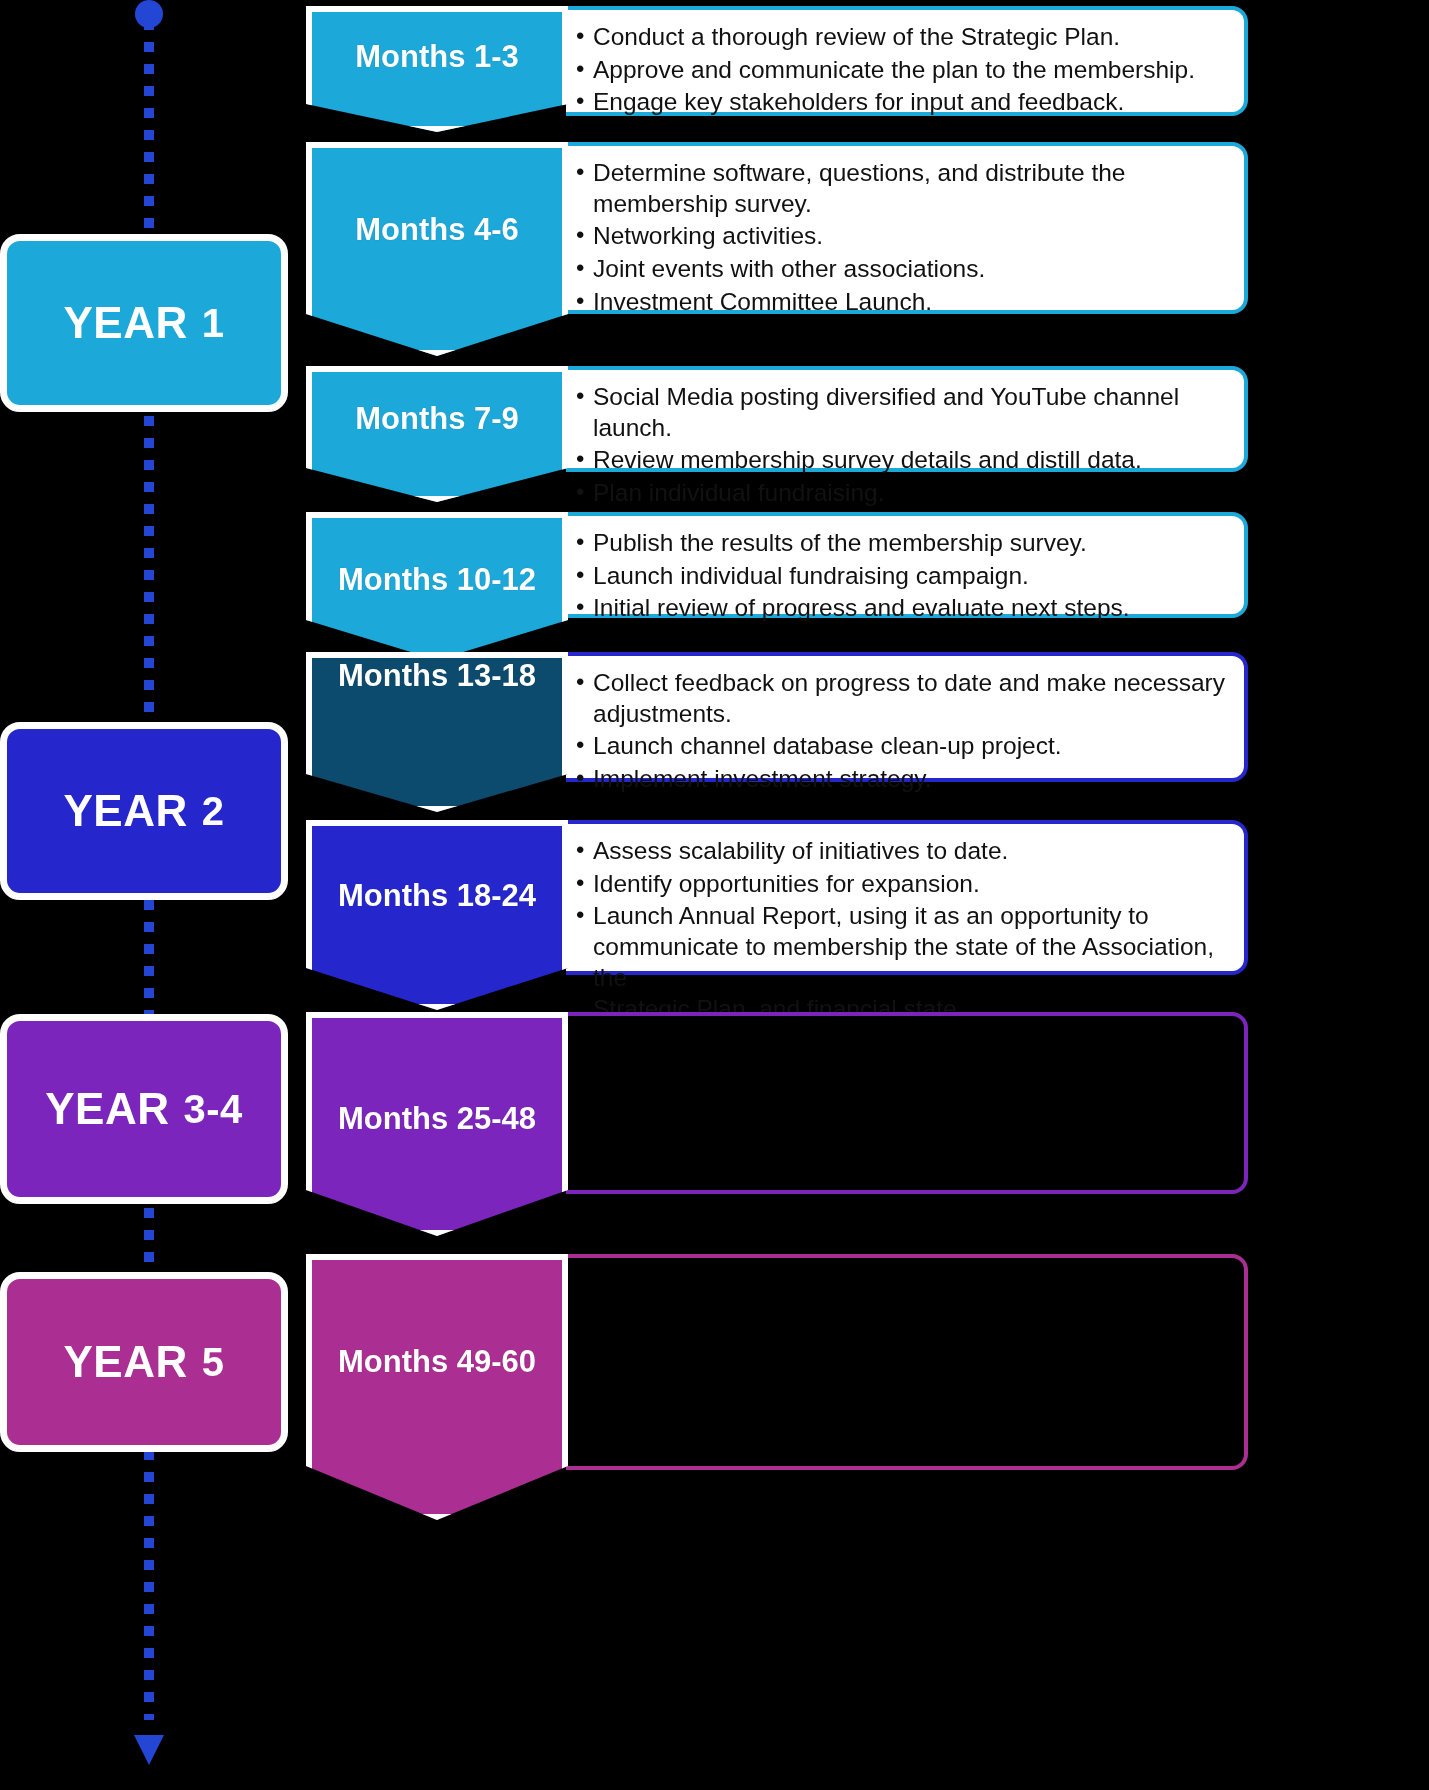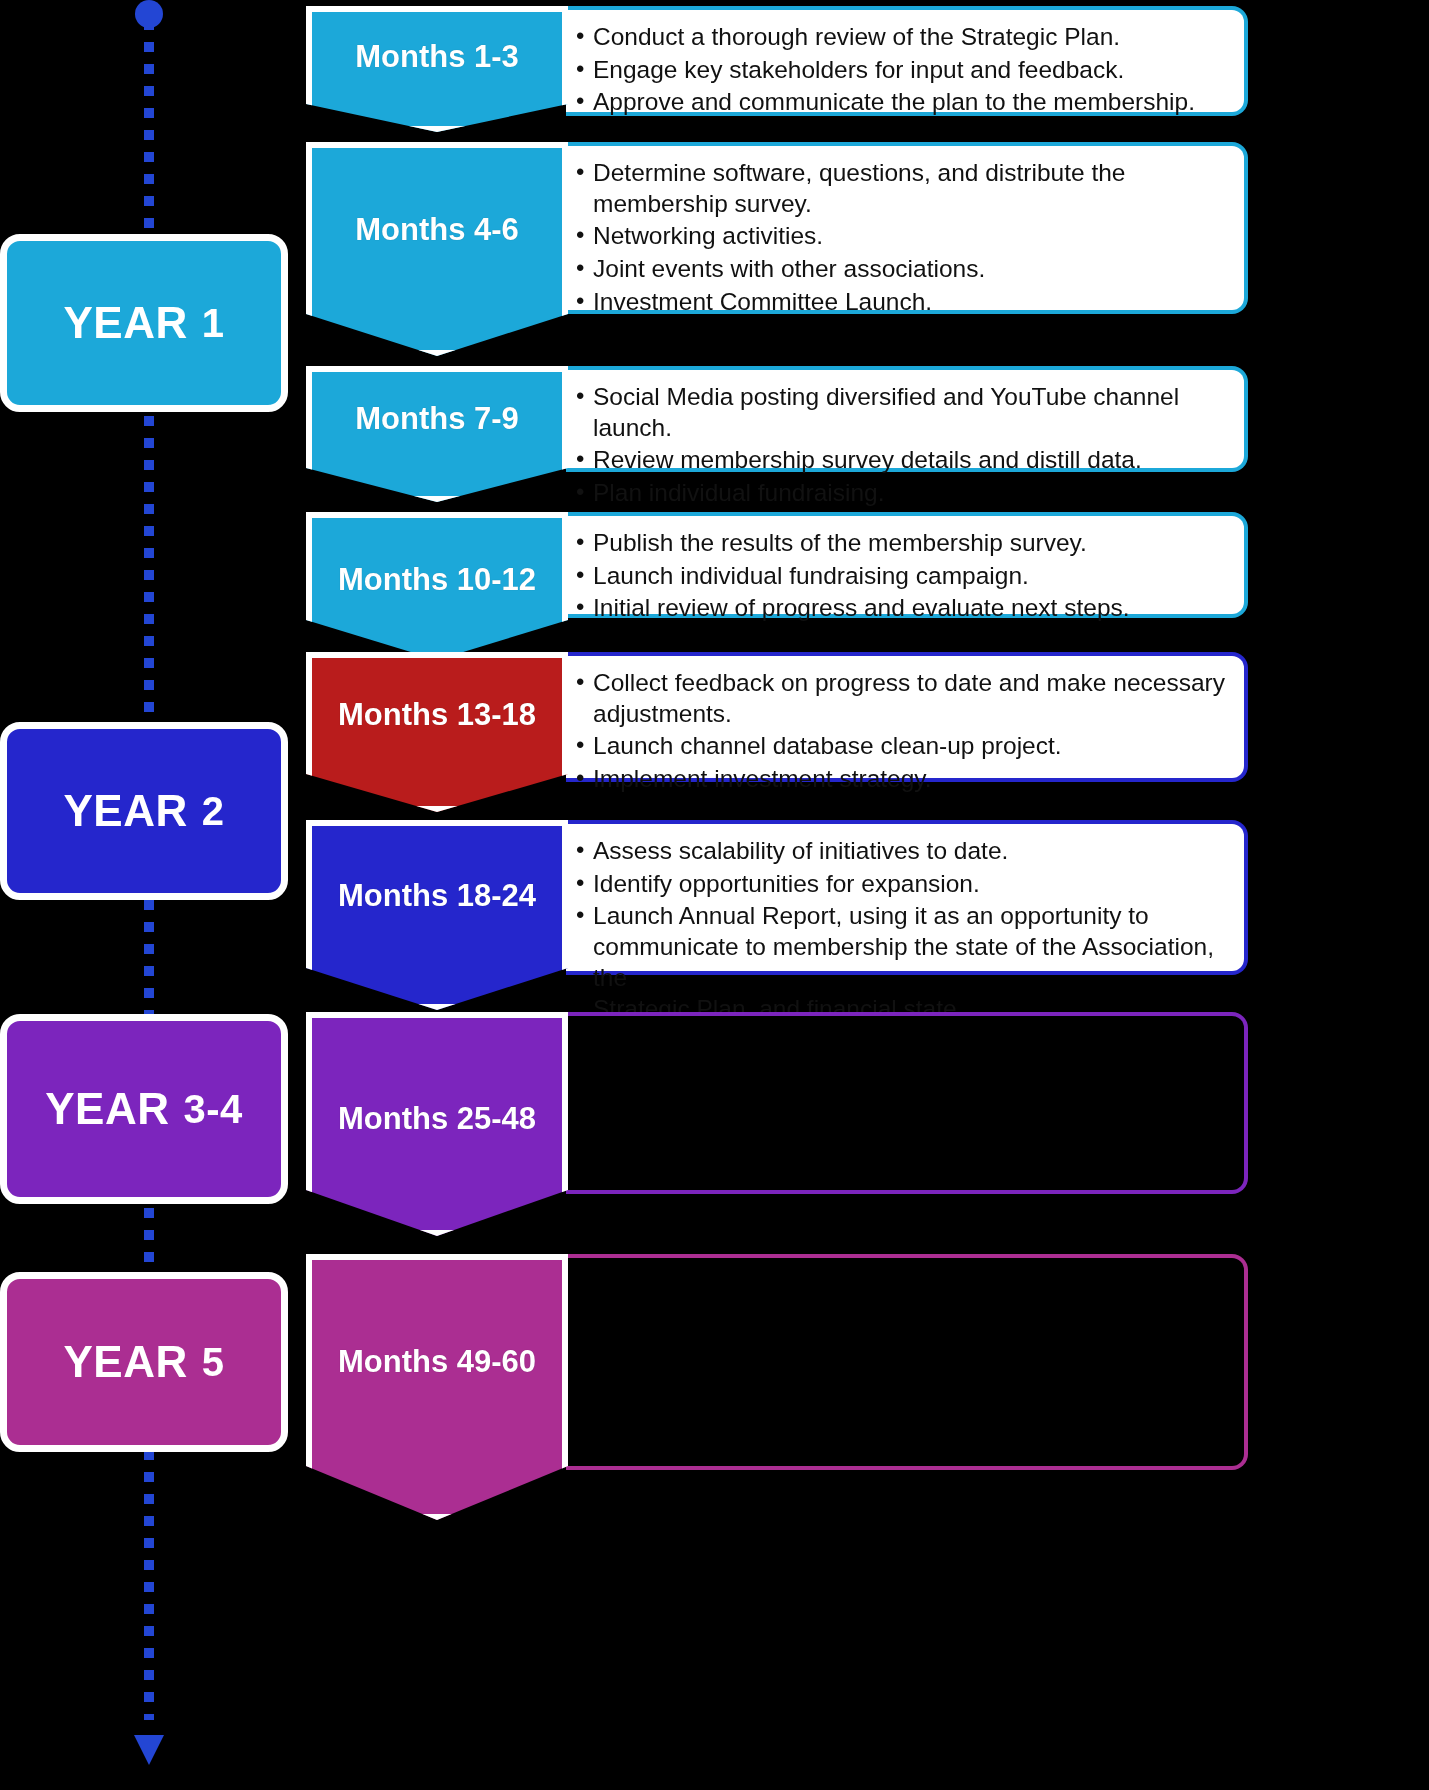--- a/index.html
+++ b/index.html
@@ -105,22 +105,22 @@
       <div class="year-pill" style="top: 1272px; height: 180px; background: rgb(171, 46, 146);">
         <span>YEAR</span>
         <span class="yr-num">5</span>
       </div>
     </div>
   <div id="rows-layer">
       <div class="row" style="top: 6px; width: 960px; height: 126px;">
         <div class="card" style="height: 110px; border-color: rgb(28, 168, 217);">
           <ul class="bullets">
             <li>Conduct a thorough review of the Strategic Plan.</li>
+            <li>Approve and communicate the plan to the membership.</li>
             <li>Engage key stakeholders for input and feedback.</li>
-            <li>Approve and communicate the plan to the membership.</li>
           </ul>
         </div>
         <div class="tab" style="height: 126px; background: rgb(28, 168, 217); clip-path: polygon(0% 0%, 100% 0%, 100% 77.7778%, 50% 100%, 0% 77.7778%); align-items: flex-start; padding-top: 27px;">
           <span>Months 1-3</span>
         </div>
       </div>
       <div class="row" style="top: 142px; width: 960px; height: 214px;">
         <div class="card" style="height: 172px; border-color: rgb(28, 168, 217);">
           <ul class="bullets">
             <li>Determine software, questions, and distribute the
@@ -160,21 +160,21 @@
       </div>
       <div class="row" style="top: 652px; width: 960px; height: 160px;">
         <div class="card" style="height: 130px; border-color: rgb(37, 38, 204);">
           <ul class="bullets">
             <li>Collect feedback on progress to date and make necessary
  adjustments.</li>
             <li>Launch channel database clean-up project.</li>
             <li>Implement investment strategy.</li>
           </ul>
         </div>
-        <div class="tab" style="height: 160px; background: #b91c1c; clip-path: polygon(0% 0%, 100% 0%, 100% 76.25%, 50% 100%, 0% 76.25%); align-items: flex-start; padding-top: 39px;">
+        <div class="tab" style="height: 160px; background: #0c4a6e; clip-path: polygon(0% 0%, 100% 0%, 100% 76.25%, 50% 100%, 0% 76.25%); align-items: flex-start; ">
           <span>Months 13-18</span>
         </div>
       </div>
       <div class="row" style="top: 820px; width: 960px; height: 190px;">
         <div class="card" style="height: 155px; border-color: rgb(37, 38, 204);">
           <ul class="bullets">
             <li>Assess scalability of initiatives to date.</li>
             <li>Identify opportunities for expansion.</li>
             <li>Launch Annual Report, using it as an opportunity to
  communicate to membership the state of the Association, the

